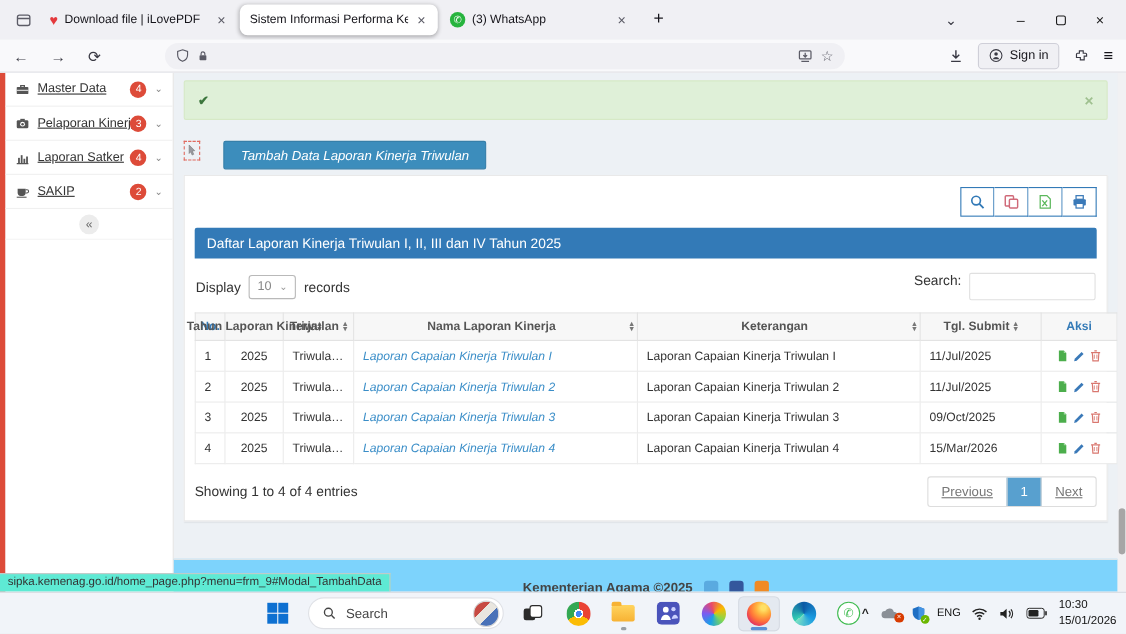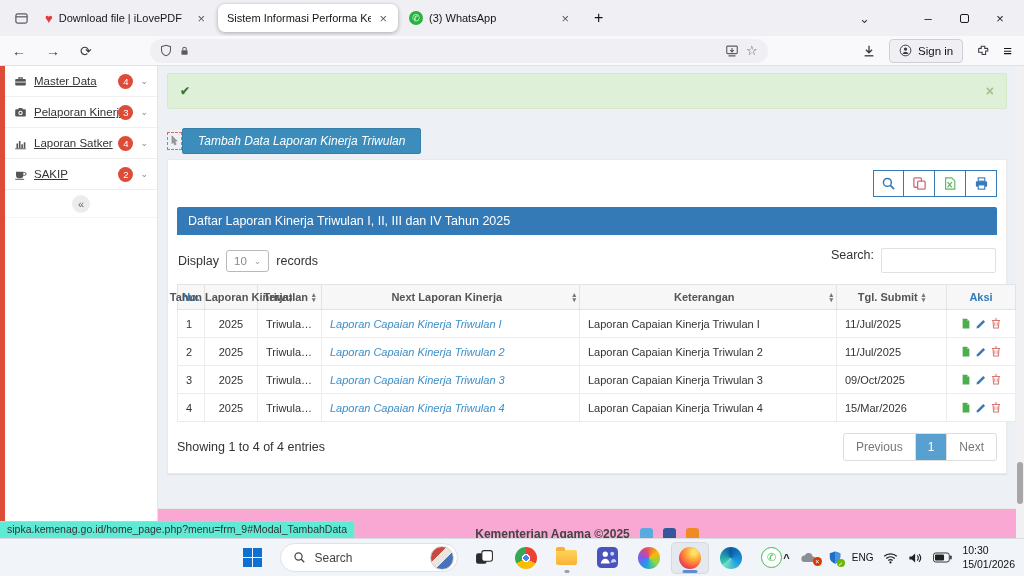--- a/index.html
+++ b/index.html
@@ -40,21 +40,21 @@
 .side-item .lbl{text-decoration:underline;white-space:nowrap;overflow:hidden;flex:1}
 .badge{min-width:15px;height:15px;border-radius:8px;background:#dd4b39;color:#fff;font-size:9.5px;display:flex;align-items:center;justify-content:center;padding:0 3px;flex:none;margin-left:-10px}
 .side-chev{color:#888;font-size:9px;flex:none}
 .collapse-row{display:flex;justify-content:center;align-items:center;height:28px;border-bottom:1px solid #f4f4f4}
 .collapse-btn{width:18px;height:18px;border-radius:50%;background:#ececec;color:#666;display:flex;align-items:center;justify-content:center;font-size:11px}
 
 .main{position:absolute;left:158px;top:0;right:8px;bottom:0;padding:7px 9px 0;overflow:hidden}
 .alert{background:#dff0d8;border:1px solid #d6e9c6;color:#3c763d;font-size:12px;font-weight:bold;padding:9px 12px;border-radius:2px;display:flex;align-items:center;gap:7px}
 .alert .check{font-size:12px}
 .alert .x{margin-left:auto;color:#9fc08f;font-weight:bold;font-size:14px}
-.btnrow{display:flex;align-items:center;gap:0;margin:19px 0 5px}
+.btnrow{display:flex;align-items:flex-start;gap:21px;margin:19px 0 5px}
 .pointer-box{width:15px;height:18px;border:1px dashed #e06a5f;display:flex;align-items:center;justify-content:center}
 .addbtn{background:#3c8dbc;border:1px solid #367fa9;color:#fff;font-style:italic;font-size:12px;padding:5px 15px;border-radius:2px}
 .card{background:#fff;border:1px solid #e9e9e9;box-shadow:0 1px 1px rgba(0,0,0,.06);padding:8px 9px 12px}
 .iconbar{display:flex;justify-content:flex-end;margin:2px 0 10px}
 .ibtn{width:31px;height:27px;border:1px solid #337ab7;background:#fff;display:flex;align-items:center;justify-content:center}
 .ibtn + .ibtn{border-left:none}
 .panel-head{background:#337ab7;color:#fff;font-size:12.5px;padding:7px 11px;border-radius:2px 2px 0 0}
 .ctrl-row{display:flex;align-items:center;margin:13px 1px 11px;font-size:12.5px;color:#333}
 .select-box{border:1px solid #b9b9b9;border-radius:3px;height:22px;display:flex;align-items:center;gap:7px;padding:0 7px;margin:0 7px;color:#888;background:#fff;font-size:11.5px}
 .select-box .chev{font-size:9px;color:#999}
@@ -69,24 +69,24 @@
 .thx .hl{flex:none}
 .thx.spread .hl{flex:1;text-align:center}
 .sorter{display:flex;flex-direction:column;line-height:5px;font-size:7px;color:#777;flex:none}
 td{border:1px solid #ececec;background:#fff;padding:7px 8px;overflow:hidden;white-space:nowrap;text-overflow:ellipsis}
 td.ctr{text-align:center}
 a.rowlink{color:#3b8ec8;font-style:italic;text-decoration:none}
 .aksi{display:flex;gap:3px;justify-content:center;align-items:center}
 
 .tfoot{display:flex;align-items:center;margin-top:11px;font-size:12.5px;color:#333}
 .pager{margin-left:auto;display:flex;border:1px solid #ddd;border-radius:3px;overflow:hidden;font-size:12px;background:#fff}
-.pg{padding:6px 12px;color:#777;}
+.pg{padding:6px 12px;color:#777;text-decoration:underline}
 .pg.active{background:#58a0cf;color:#fff;text-decoration:none;border-left:1px solid #ddd;border-right:1px solid #ddd}
 
-.page-footer{position:absolute;left:158px;right:8px;bottom:0;height:30px;background:#f9a8d4;overflow:hidden;display:flex;justify-content:center;align-items:flex-start;gap:10px;border-top:1px solid #e8e8e8}
+.page-footer{position:absolute;left:158px;right:8px;bottom:0;height:30px;background:#7dd3fc;overflow:hidden;display:flex;justify-content:center;align-items:flex-start;gap:10px;border-top:1px solid #e8e8e8}
 .pf-inner{margin-top:18px;display:flex;align-items:center;gap:10px}
 .pf-text{font-size:12px;font-weight:bold;color:#444;white-space:nowrap}
 .soc{width:13px;height:13px;border-radius:3px;flex:none}
 .soc.tw{background:#5aaae0}.soc.fb{background:#34579c}.soc.rss{background:#f08a24}
 
 .statusbar{position:absolute;left:0;bottom:0;height:17px;background:#5eead4;border:1px solid #c9c9c9;border-left:none;border-bottom:none;font-size:10.5px;color:#333;padding:1px 7px;white-space:nowrap;z-index:5}
 .scrollbar{position:absolute;right:0;top:0;bottom:0;width:8px;background:#f1f1f3}
 .scroll-thumb{position:absolute;right:1px;bottom:34px;width:6px;height:42px;background:#a6a6a6;border-radius:3px}
 
 
@@ -330,21 +330,21 @@
                 <div class="thx">
                   <span class="hl">Triwulan</span>
                   <span class="sorter">
                     <span>▴</span>
                     <span>▾</span>
                   </span>
                 </div>
               </th>
             <th>
                 <div class="thx spread">
-                  <span class="hl">Next Laporan Kinerja</span>
+                  <span class="hl">Nama Laporan Kinerja</span>
                   <span class="sorter">
                     <span>▴</span>
                     <span>▾</span>
                   </span>
                 </div>
               </th>
             <th>
                 <div class="thx spread">
                   <span class="hl">Keterangan</span>
                   <span class="sorter">

